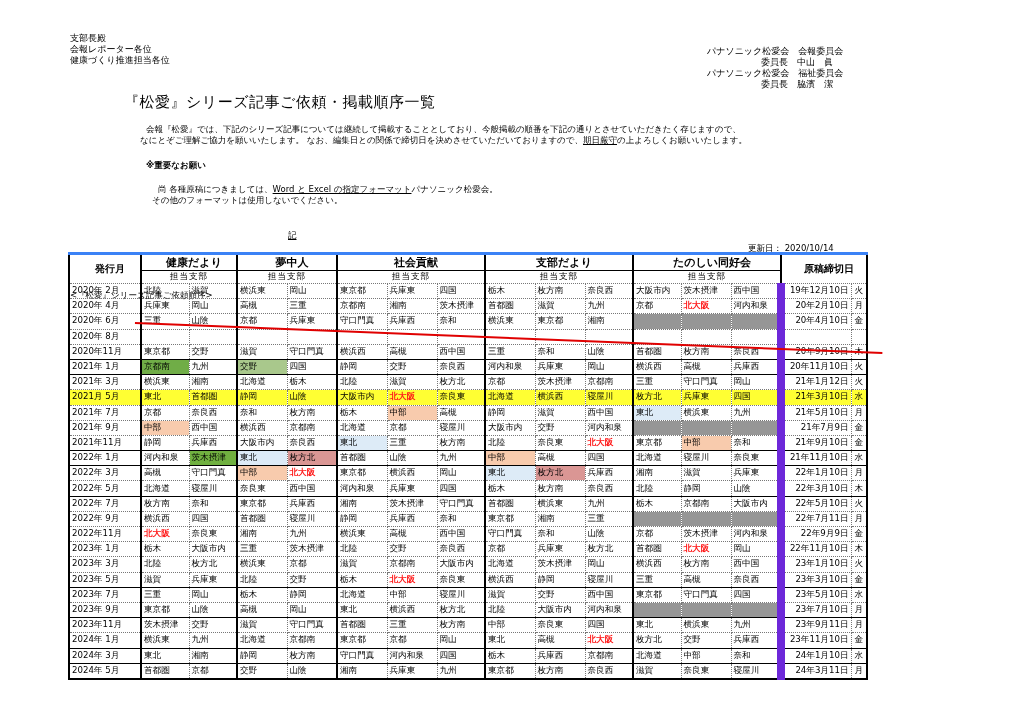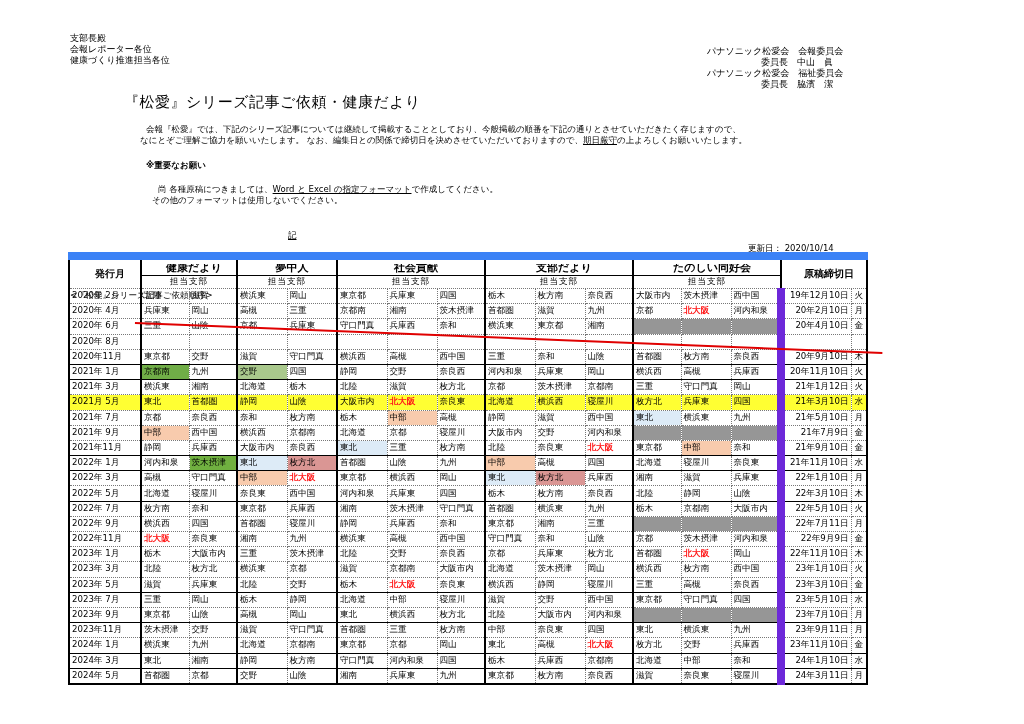--- a/index.html
+++ b/index.html
@@ -31,50 +31,50 @@
   tr.rowsep td{border-top:1px solid #000;}
   .red{color:#ff1a1a;font-weight:bold;}
   .grey{background:#969696;}
   .yellow td{background:#ffff33;}
   .c-green{background:#70ad47;}
   .c-lgreen{background:#a9c88c;}
   .c-orange{background:#f8cbad;}
   .c-blue{background:#ddebf7;}
   .c-pink{background:#da9694;}
   .c-bgreen{background:#70b040;}
-  .outer-top td,.outer-top th{border-top:8px solid #3b82f6;padding-left:12px;}
+  .outer-top td,.outer-top th{border-top:3px solid #3b82f6;padding-left:12px;}
   .redline{position:absolute;left:135px;top:322px;width:748px;height:1.5px;background:#e00000;transform-origin:0 0;transform:rotate(2.3deg);}
 </style>
 </head>
 <body>
 
 <div class="abs addr">
   <div>支部長殿</div>
   <div>会報レポーター各位</div>
   <div>健康づくり推進担当各位</div>
 </div>
 
 <div class="abs sender">
   <div>パナソニック松愛会　会報委員会</div>
   <div>　　　　　　委員長　中山　眞</div>
   <div>パナソニック松愛会　福祉委員会</div>
   <div>　　　　　　委員長　脇濱　潔</div>
 </div>
 
-<div class="abs title">『松愛』シリーズ記事ご依頼・健康だより</div>
+<div class="abs title">『松愛』シリーズ記事ご依頼・掲載順序一覧</div>
 
 <div class="abs intro">
   <div>会報『松愛』では、下記のシリーズ記事については継続して掲載することとしており、今般掲載の順番を下記の通りとさせていただきたく存じますので、</div>
   <div class="l2"><span>なにとぞご理解ご協力を願いいたします。 なお、編集日との関係で締切日を決めさせていただいておりますので、</span><span class="u">期日厳守</span><span>の上よろしくお願いいたします。</span></div>
 </div>
 
 <div class="abs imp">※重要なお願い</div>
 
 <div class="abs note">
-  <div class="l1"><span>尚 各種原稿につきましては、</span><span class="u">Word と Excel の指定フォーマット</span><span>で作成してください。</span></div>
+  <div class="l1"><span>尚 各種原稿につきましては、</span><span class="u">Word と Excel の指定フォーマット</span><span>パナソニック松愛会。</span></div>
   <div>その他のフォーマットは使用しないでください。</div>
 </div>
 
 <div class="abs ki">記</div>
 <div class="abs caption">&lt;『松愛』シリーズ記事ご依頼順序&gt;</div>
 <div class="abs updated">更新日： 2020/10/14</div>
 
 <table id="sched">
   <colgroup>
     <col style="width:72px">

